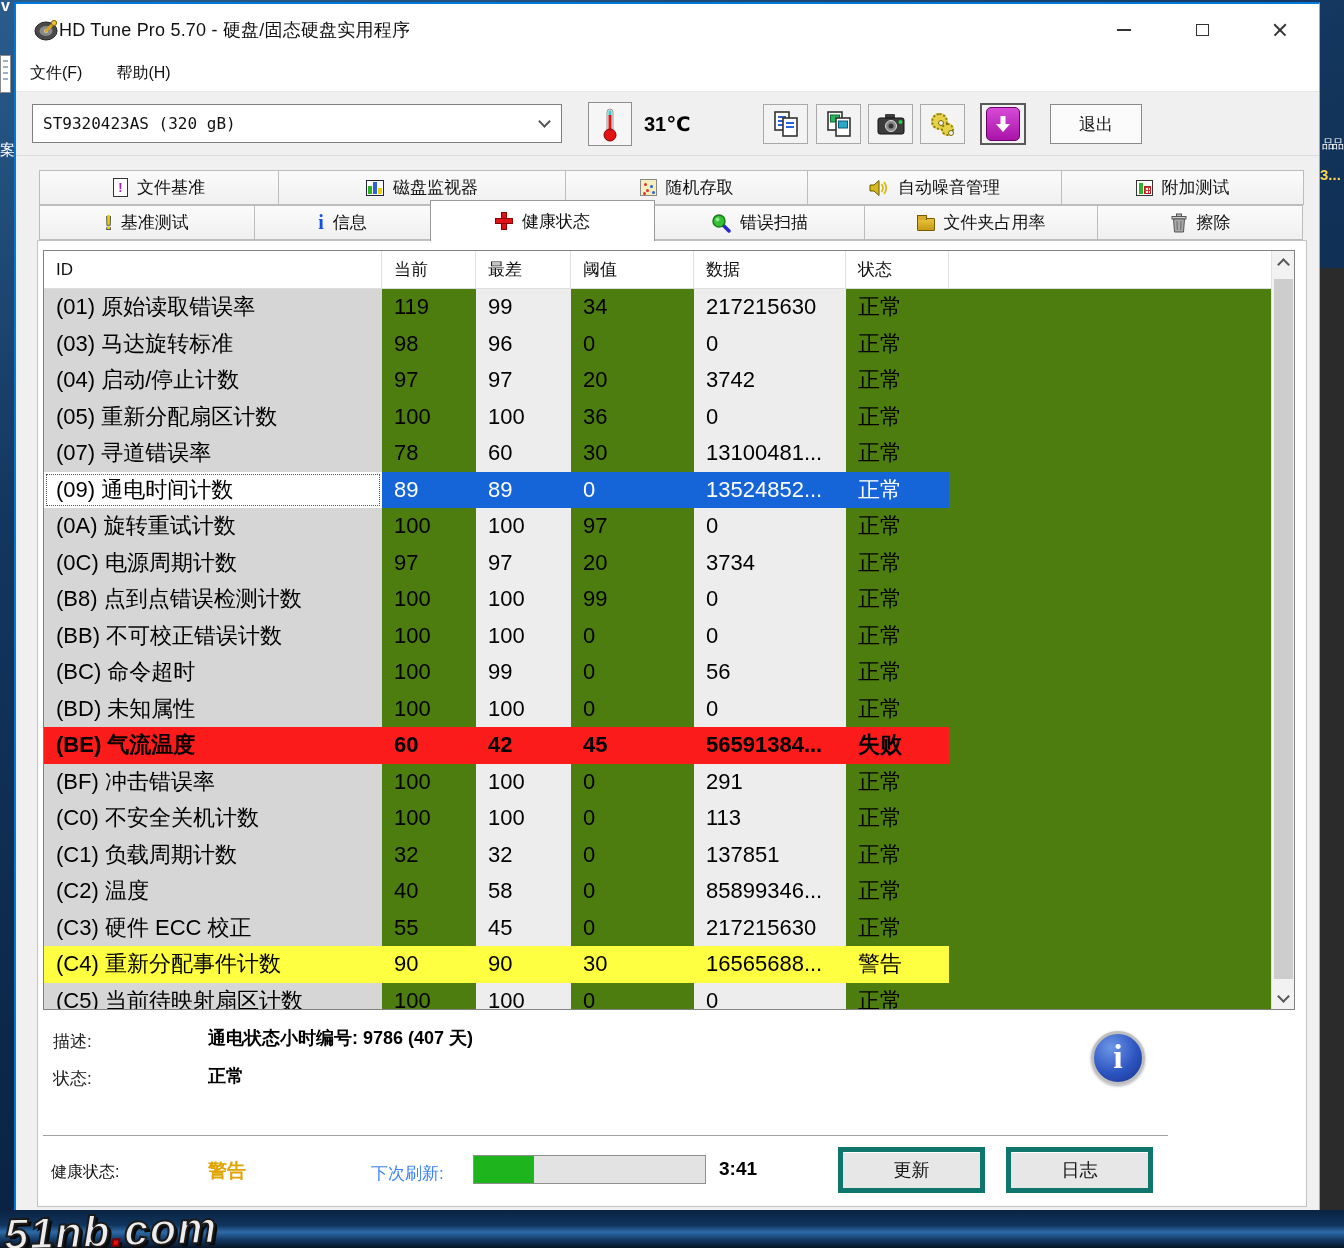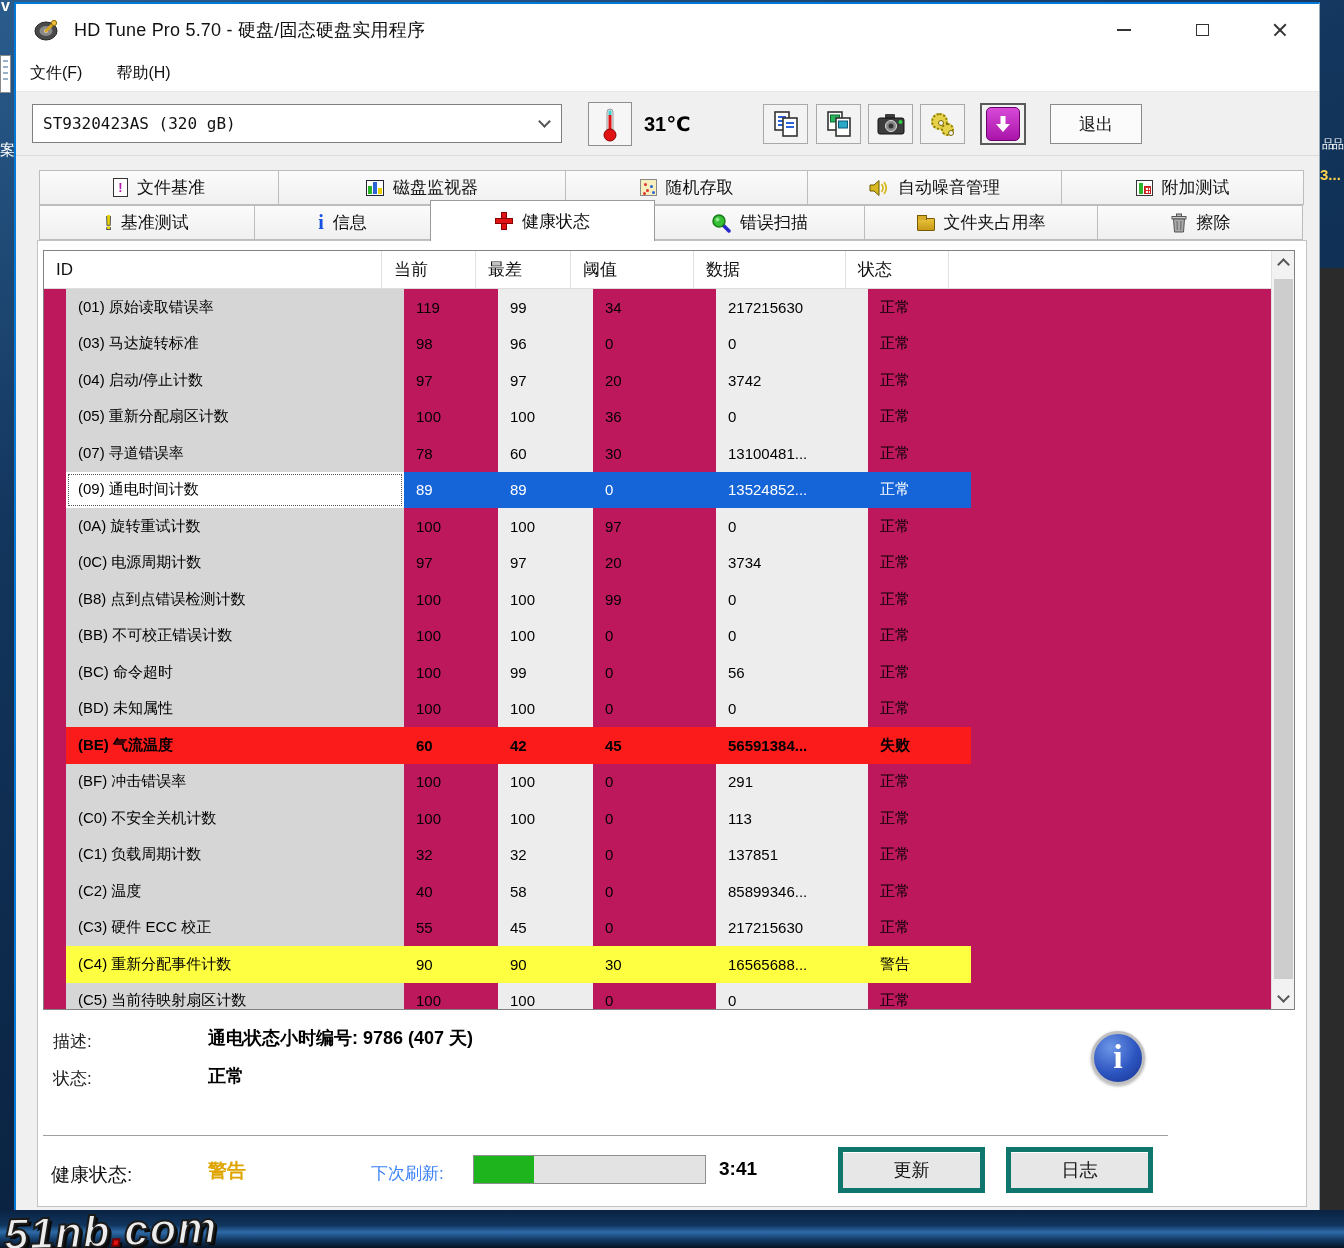--- a/index.html
+++ b/index.html
@@ -13,21 +13,21 @@
   .bottom-band { position:absolute; left:0; top:1210px; width:1344px; height:38px; z-index:1;
     background:linear-gradient(180deg,#0a2342 0%,#10355e 40%,#2e6ba8 58%,#123a66 78%,#061425 100%); }
   .left-file-icon { position:absolute; left:0; top:55px; width:11px; height:38px; background:#fff; border:1px solid #8a8a8a; z-index:1; }
   .left-file-icon i { display:block; height:2px; background:#9ab0c8; margin:4px 2px 0 2px; }
 
   
   .window { position:absolute; left:14px; top:2px; width:1306px; height:1208px; background:#f0f0f0;
     border-top:2px solid #0078d7; border-left:2px solid #0078d7; border-right:1px solid #9ab; z-index:2; }
 
   .titlebar { height:52px; background:#fff; display:flex; align-items:center; padding-left:17px; }
-  .titlebar .title { font-size:18px; color:#111; margin-left:15px; letter-spacing:.2px; }
+  .titlebar .title { font-size:18px; color:#111; margin-left:0; letter-spacing:.2px; }
   .win-controls { margin-left:auto; display:flex; align-items:center; margin-right:14px; }
   .wc { width:50px; height:34px; display:flex; align-items:center; justify-content:center; margin-left:28px; }
   .glyph-min { width:14px; height:2px; background:#333; display:block; }
   .glyph-max { width:13px; height:12px; border:1.5px solid #333; display:block; }
   .glyph-close { position:relative; width:16px; height:16px; display:block; }
   .glyph-close i, .glyph-close b { position:absolute; left:0; top:7px; width:16px; height:1.6px; background:#333; }
   .glyph-close i { transform:rotate(45deg); } .glyph-close b { transform:rotate(-45deg); }
 
   .menubar { height:36px; background:#fff; display:flex; align-items:center; padding-left:14px; gap:34px;
     font-size:16px; color:#111; border-bottom:1px solid #e8e8e8; }
@@ -52,25 +52,25 @@
   .tabrow { display:flex; height:35px; }
   .tab { position:relative; display:flex; align-items:center; justify-content:center; gap:9px;
     background:linear-gradient(#fbfbfb,#f0f0f0); border:1px solid #bdbdbd; margin-left:-1px;
     font-size:17px; color:#111; }
   .tab:first-child { margin-left:0; }
   .tab.active { background:#fff; border:1px solid #9a9a9a; border-bottom:none; height:41px; margin-top:-5px; z-index:6; }
 
   
   .panel { position:absolute; left:21px; top:236px; width:1270px; height:967px; background:#fff; border:1px solid #c2c2c2; z-index:5; }
 
-  .smart-table { position:absolute; left:5px; top:9px; width:1252px; height:760px; border:1px solid #828282; background:#be185d; overflow:hidden; }
+  .smart-table { position:absolute; left:5px; top:9px; width:1252px; height:760px; border:1px solid #828282; background:#4d7c0f; overflow:hidden; }
   .thead { display:flex; height:38px; background:#fff; border-bottom:1px solid #ddd; font-size:17px; color:#111; }
   .th { display:flex; align-items:center; padding-left:12px; border-right:1px solid #e2e2e2; }
   .tbody { position:relative; height:720px; overflow:hidden; }
-  .trow { display:flex; height:36.5px; font-size:15px; color:#000;padding-left:22px; }
+  .trow { display:flex; height:36.5px; font-size:22px; color:#000; }
   .td { display:flex; align-items:center; padding-left:12px; overflow:hidden; white-space:nowrap; }
   .c0{width:338px;} .c1{width:94px;} .c2{width:95px;} .c3{width:123px;} .c4{width:152px;} .c5{width:103px;}
   .trow.normal .c0{background:#d6d6d6;} .trow.normal .c2{background:#ededed;} .trow.normal .c4{background:#ededed;}
   .trow.selected .td{background:#1565d8; color:#fff;}
   .trow.selected .c0{background:#fff; color:#000; outline:1.5px dotted #555; outline-offset:-3px;}
   .trow.failed .td{background:#fb1b1b; color:#000; font-weight:bold;}
   .trow.warning .td{background:#ffff42; color:#000;}
   .vscroll { position:absolute; right:0; top:0; width:23px; height:758px; background:#f2f2f2; border-left:1px solid #e0e0e0; }
   .vs-btn { position:absolute; left:0; width:23px; height:26px; display:flex; align-items:center; justify-content:center; }
   .vs-up{top:0;} .vs-down{bottom:0;}
@@ -80,21 +80,21 @@
 
   .detail-label { position:absolute; font-size:17px; color:#222; }
   .detail-value { position:absolute; font-size:18px; font-weight:bold; color:#000; }
   .info-btn { position:absolute; left:1053px; top:790px; width:54px; height:54px; border-radius:50%;
     background:radial-gradient(circle at 35% 28%, #6d97e8 0%, #2d55c0 55%, #16328f 100%);
     border:3px solid #bfbfbf; box-shadow:0 1px 3px rgba(0,0,0,.35); display:flex; align-items:center; justify-content:center; }
   .info-btn .ig { color:#fff; font-family:"Liberation Serif","DejaVu Serif",serif; font-weight:bold; font-size:34px; line-height:1; margin-top:-2px; }
 
   .hsep { position:absolute; left:5px; top:894px; width:1125px; height:2px; border-top:1px solid #a0a0a0; border-bottom:1px solid #fff; }
 
-  .health-label { position:absolute; left:13px; top:921px; font-size:19px; color:#111; }
+  .health-label { position:absolute; left:13px; top:921px; font-size:16px; color:#111; }
   .health-value { position:absolute; left:170px; top:917px; font-size:19px; font-weight:bold; color:#dfa400; }
   .refresh-label { position:absolute; left:333px; top:921px; font-size:17px; color:#3b82f6; }
   .progress { position:absolute; left:435px; top:914px; width:233px; height:29px; background:#e3e3e3; border:1px solid #8f8f8f; }
   .progress .fill { height:100%; background:#1eb41e; }
   .time { position:absolute; left:681px; top:917px; font-size:19px; font-weight:bold; color:#000; }
   .panel-btn { position:absolute; top:906px; width:147px; height:46px; background:#e7e7e7; border:5px solid #0f766e;
     box-shadow:inset 0 1px 0 #fff; font-size:18px; display:flex; align-items:center; justify-content:center; color:#111; }
   .btn-update{left:800px;} .btn-log{left:968px;}
 
   

